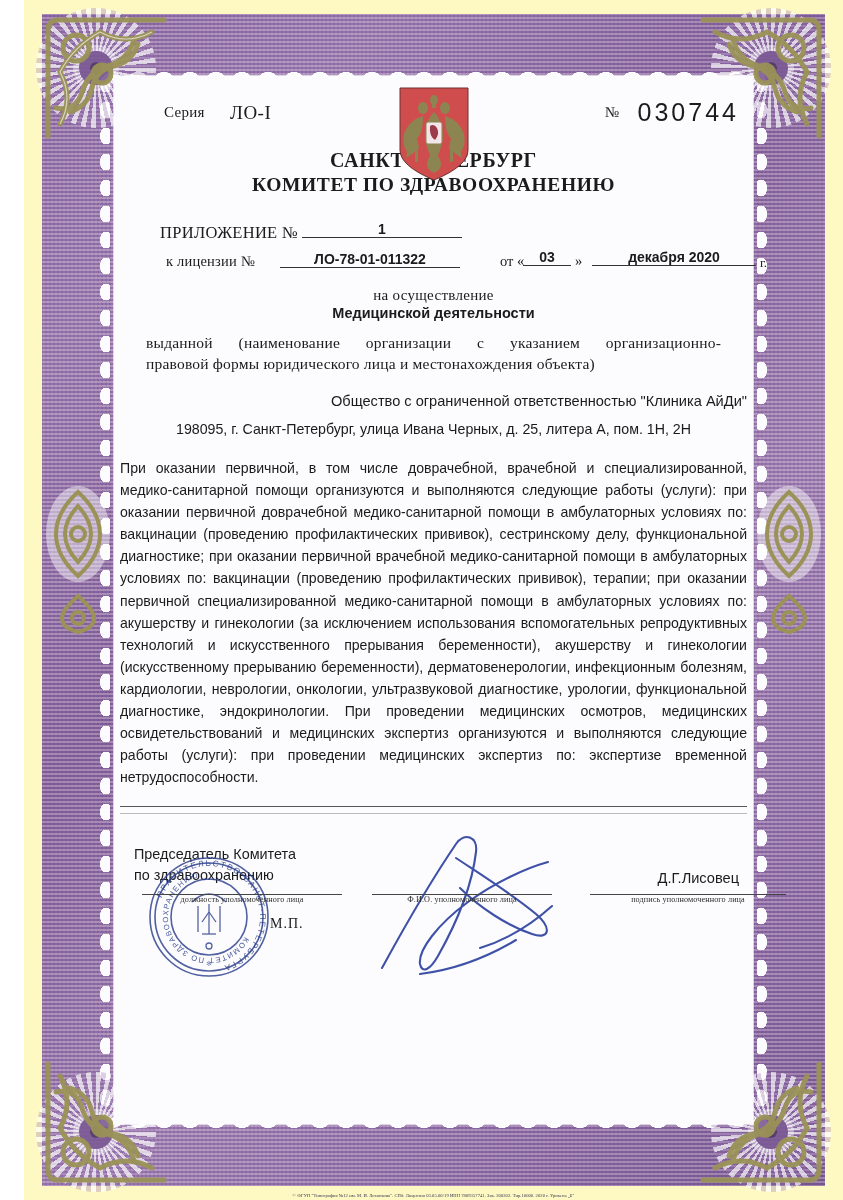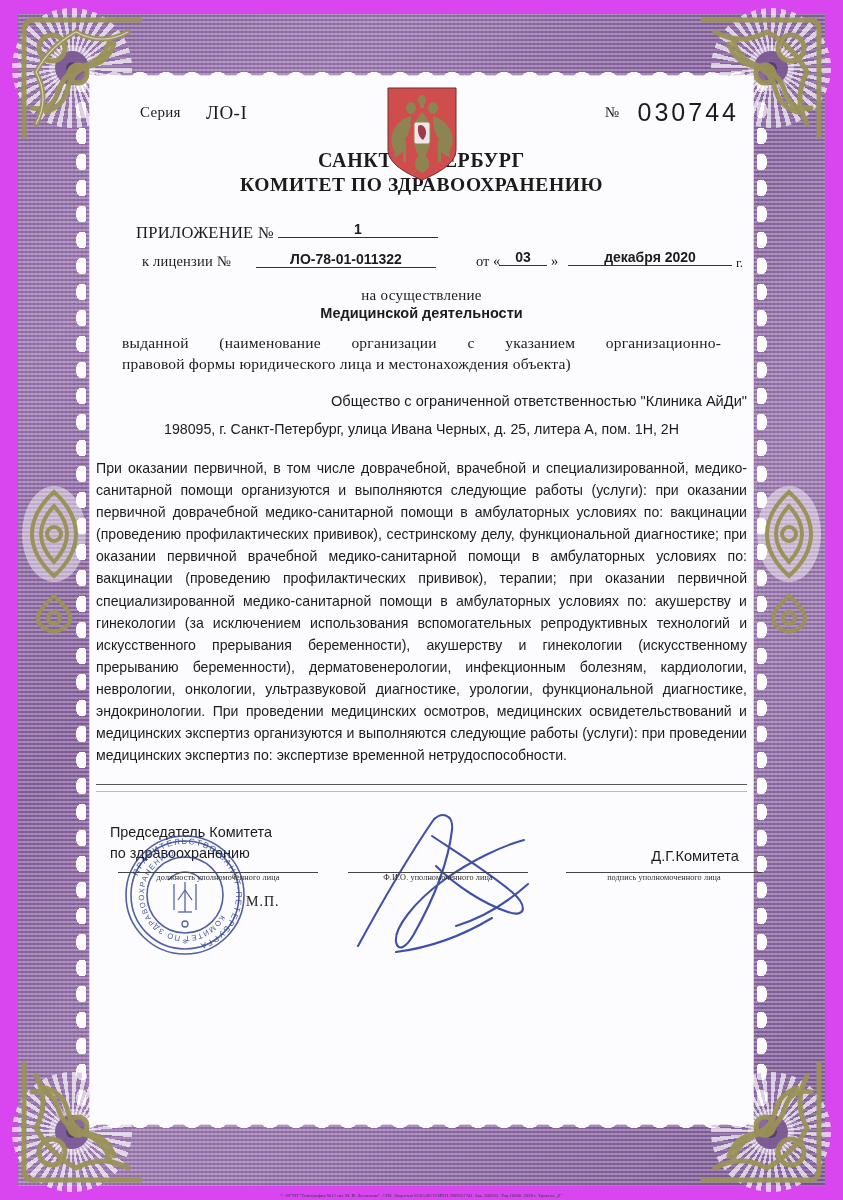--- a/index.html
+++ b/index.html
@@ -6,21 +6,22 @@
   html,body{margin:0;padding:0;background:#ffffff;}
   body{
     width:843px;height:1200px;overflow:hidden;position:relative;
     font-family:"Liberation Serif", serif;
     color:#1b1b1b;
   }
 
   
   #page{
     position:absolute;inset:0;
-    background:#d946ef;
+    background:#fef9c3;
+    margin-left:24px;
   }
 
   
   .frame{
     position:absolute;left:18px;top:14px;right:18px;bottom:14px;
     background:
       repeating-linear-gradient(180deg,
         rgba(255,255,255,.55) 0px, rgba(255,255,255,.0) 1px,
         rgba(255,255,255,.0) 3px, rgba(255,255,255,.55) 4px),
       repeating-linear-gradient(90deg,
@@ -336,21 +337,21 @@
 
       <svg class="sigink" viewBox="0 0 240 150">
         <g fill="none" stroke="#2a3f9e" stroke-width="2.1" stroke-linecap="round" opacity=".9">
           <path d="M22 140 C46 96 70 54 96 16 C104 4 118 8 116 24 C112 58 96 96 78 128 C70 142 62 146 60 136 C58 122 78 96 108 74 C136 54 166 40 188 34"></path>
           <path d="M96 30 C120 46 152 66 176 86 C192 100 190 112 172 106 C148 98 120 80 100 60"></path>
           <path d="M120 120 C146 112 172 96 192 78"></path>
           <path d="M60 146 C92 142 126 130 156 112"></path>
         </g>
       </svg>
 
-      <span class="sig-name">Д.Г.Комитета</span>
+      <span class="sig-name">Д.Г.Лисовец</span>
 
       <div class="cap cap1 cap-line">должность уполномоченного лица</div>
       <div class="cap cap2 cap-line">Ф.И.О. уполномоченного лица</div>
       <div class="cap cap3 cap-line">подпись уполномоченного лица</div>
       <span class="mp">М.П.</span>
     </div>
 
   </div>
 
   <div class="imprint">© ФГУП "Типография №12 им. М. И. Лоханкова". СПб. Лицензия 03.05.00/19 ИНН 7809357741. Зак. 200202. Тир.10000. 2020 г. Уровень „Б"</div>

